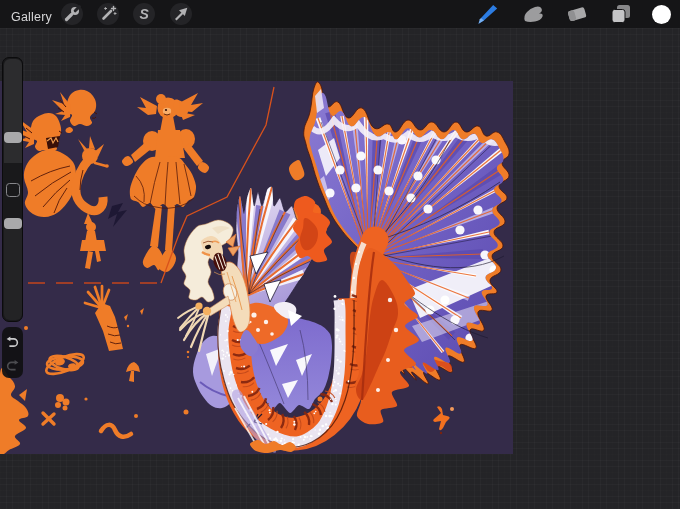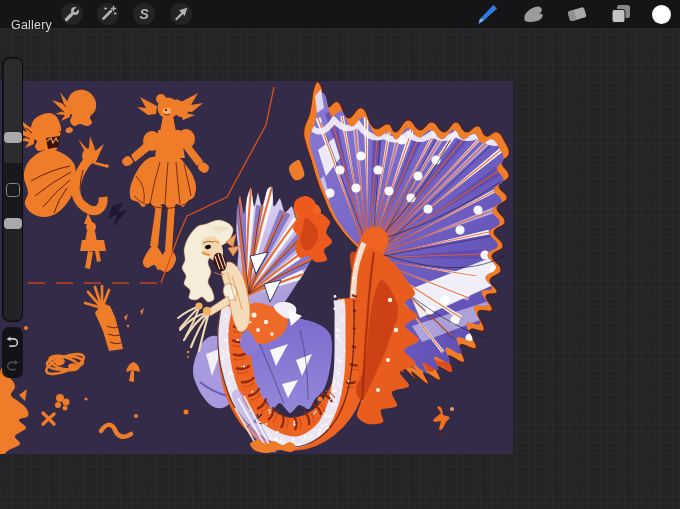--- a/index.html
+++ b/index.html
@@ -6,21 +6,21 @@
   body{width:680px;height:509px;overflow:hidden;position:relative;
        font-family:"Liberation Sans",sans-serif;background:#232325;}
   .checker{position:absolute;left:0;top:28px;width:680px;height:481px;
     background:
       repeating-linear-gradient(0deg,rgba(255,255,255,0.022) 0 1px,transparent 1px 6px),
       repeating-linear-gradient(90deg,rgba(255,255,255,0.022) 0 1px,transparent 1px 6px),
       repeating-linear-gradient(0deg,rgba(0,0,0,0.10) 0 1px,transparent 1px 18px),
       repeating-linear-gradient(90deg,rgba(0,0,0,0.10) 0 1px,transparent 1px 18px),
       #242427;}
   .topbar{position:absolute;left:0;top:0;width:680px;height:28px;background:#151517;}
-  .gallery{position:absolute;left:11px;top:18px;font-size:12.5px;color:#d6d6d8;letter-spacing:0.2px;}
+  .gallery{position:absolute;left:11px;top:10px;font-size:12.5px;color:#d6d6d8;letter-spacing:0.2px;}
   .cbtn{position:absolute;top:3px;width:22px;height:22px;border-radius:50%;background:#242427;}
   .colorw{position:absolute;top:4.5px;left:652px;width:19px;height:19px;border-radius:50%;background:#ffffff;}
   svg{position:absolute;display:block;}
   .sidebar{position:absolute;left:2px;top:57px;width:21px;height:265px;border-radius:7px;
      background:#19191b;border:1.5px solid #0b0b0c;box-sizing:border-box;}
   .sbtop{position:absolute;left:3.5px;top:58.5px;width:18px;height:104px;border-radius:6px 6px 0 0;background:#2c2c2e;}
   .sbbot{position:absolute;left:3.5px;top:229px;width:18px;height:91px;border-radius:0 0 6px 6px;background:#232325;}
   .handle{position:absolute;left:3.5px;width:18px;height:11px;border-radius:4px;background:#a9a9ab;}
   .sqbtn{position:absolute;left:6px;top:182.5px;width:12px;height:12px;border:1.6px solid #87878b;border-radius:3.5px;}
   .undopanel{position:absolute;left:2px;top:327px;width:21px;height:51px;border-radius:7px;background:rgba(16,16,18,0.92);}

